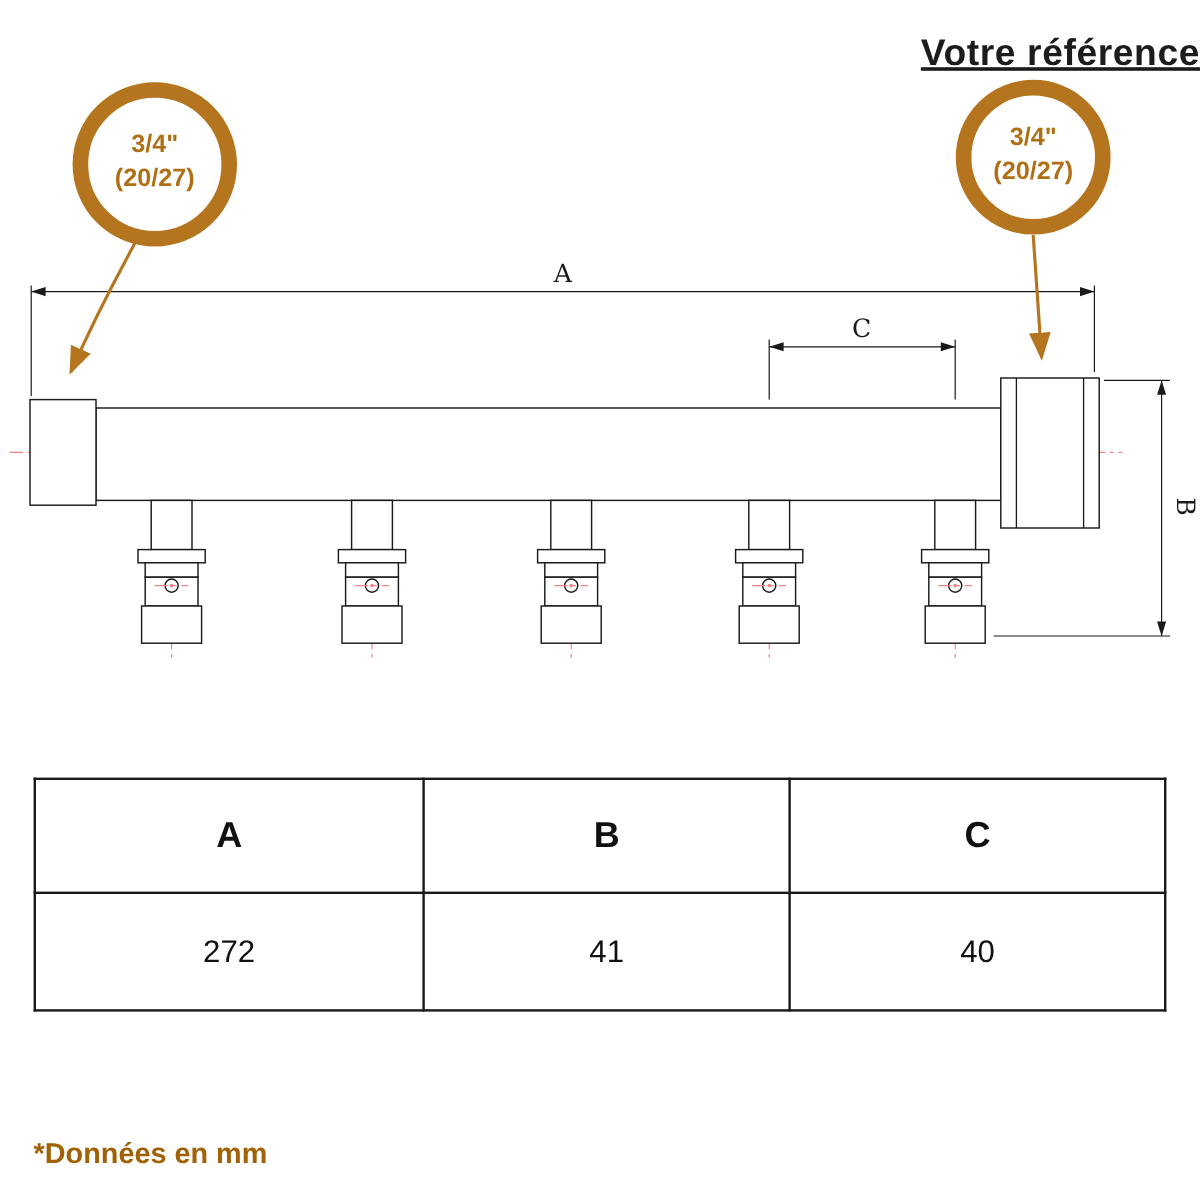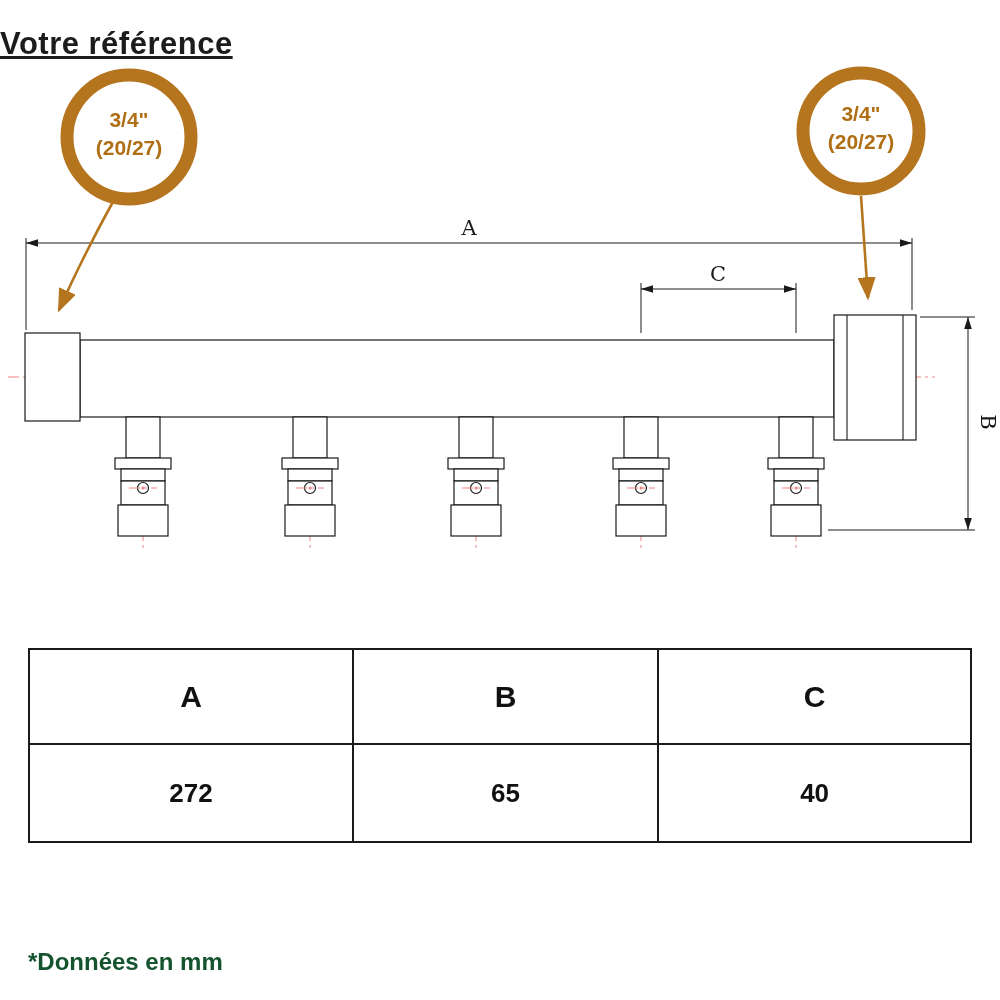--- a/index.html
+++ b/index.html
@@ -13,21 +13,21 @@
     width: 1000px;
     height: 1000px;
     background: #ffffff;
     overflow: hidden;
   }
   .title {
     position: absolute;
     top: 26px;
     left: 0;
     width: 100%;
-    text-align: left;
+    text-align: right;
     font-size: 31px;
     font-weight: bold;
     color: #1c1c1c;
     text-decoration: underline;
     letter-spacing: 0.5px;
   }
   .diagram-svg {
     position: absolute;
     top: 0;
     left: 0;
@@ -65,32 +65,32 @@
     color: #111;
   }
   .spec-table .hdr-row td {
     height: 91px;
     font-size: 30px;
     font-weight: bold;
   }
   .spec-table .val-row td {
     height: 94px;
     font-size: 26px;
-    font-weight: bold;
+    font-weight: normal;
   }
   .col-a { width: 34.4%; }
   .col-b { width: 32.4%; }
   .col-c { width: 33.2%; }
   .footnote {
     position: absolute;
     left: 28px;
     top: 948px;
     font-size: 24px;
     font-weight: bold;
-    color: #14532d;
+    color: #a16207;
   }
 </style>
 </head>
 <body>
 
 <div class="page">
 
   <div class="title">Votre référence</div>
 
   <svg class="diagram-svg" width="1000" height="620" viewBox="0 0 1000 620">
@@ -177,21 +177,21 @@
 
   <table class="spec-table">
     <tbody>
       <tr class="hdr-row">
         <td class="col-a">A</td>
         <td class="col-b">B</td>
         <td class="col-c">C</td>
       </tr>
       <tr class="val-row">
         <td>272</td>
-        <td>65</td>
+        <td>41</td>
         <td>40</td>
       </tr>
     </tbody>
   </table>
 
   <div class="footnote">*Données en mm</div>
 
 </div>
 
 </body></html>

